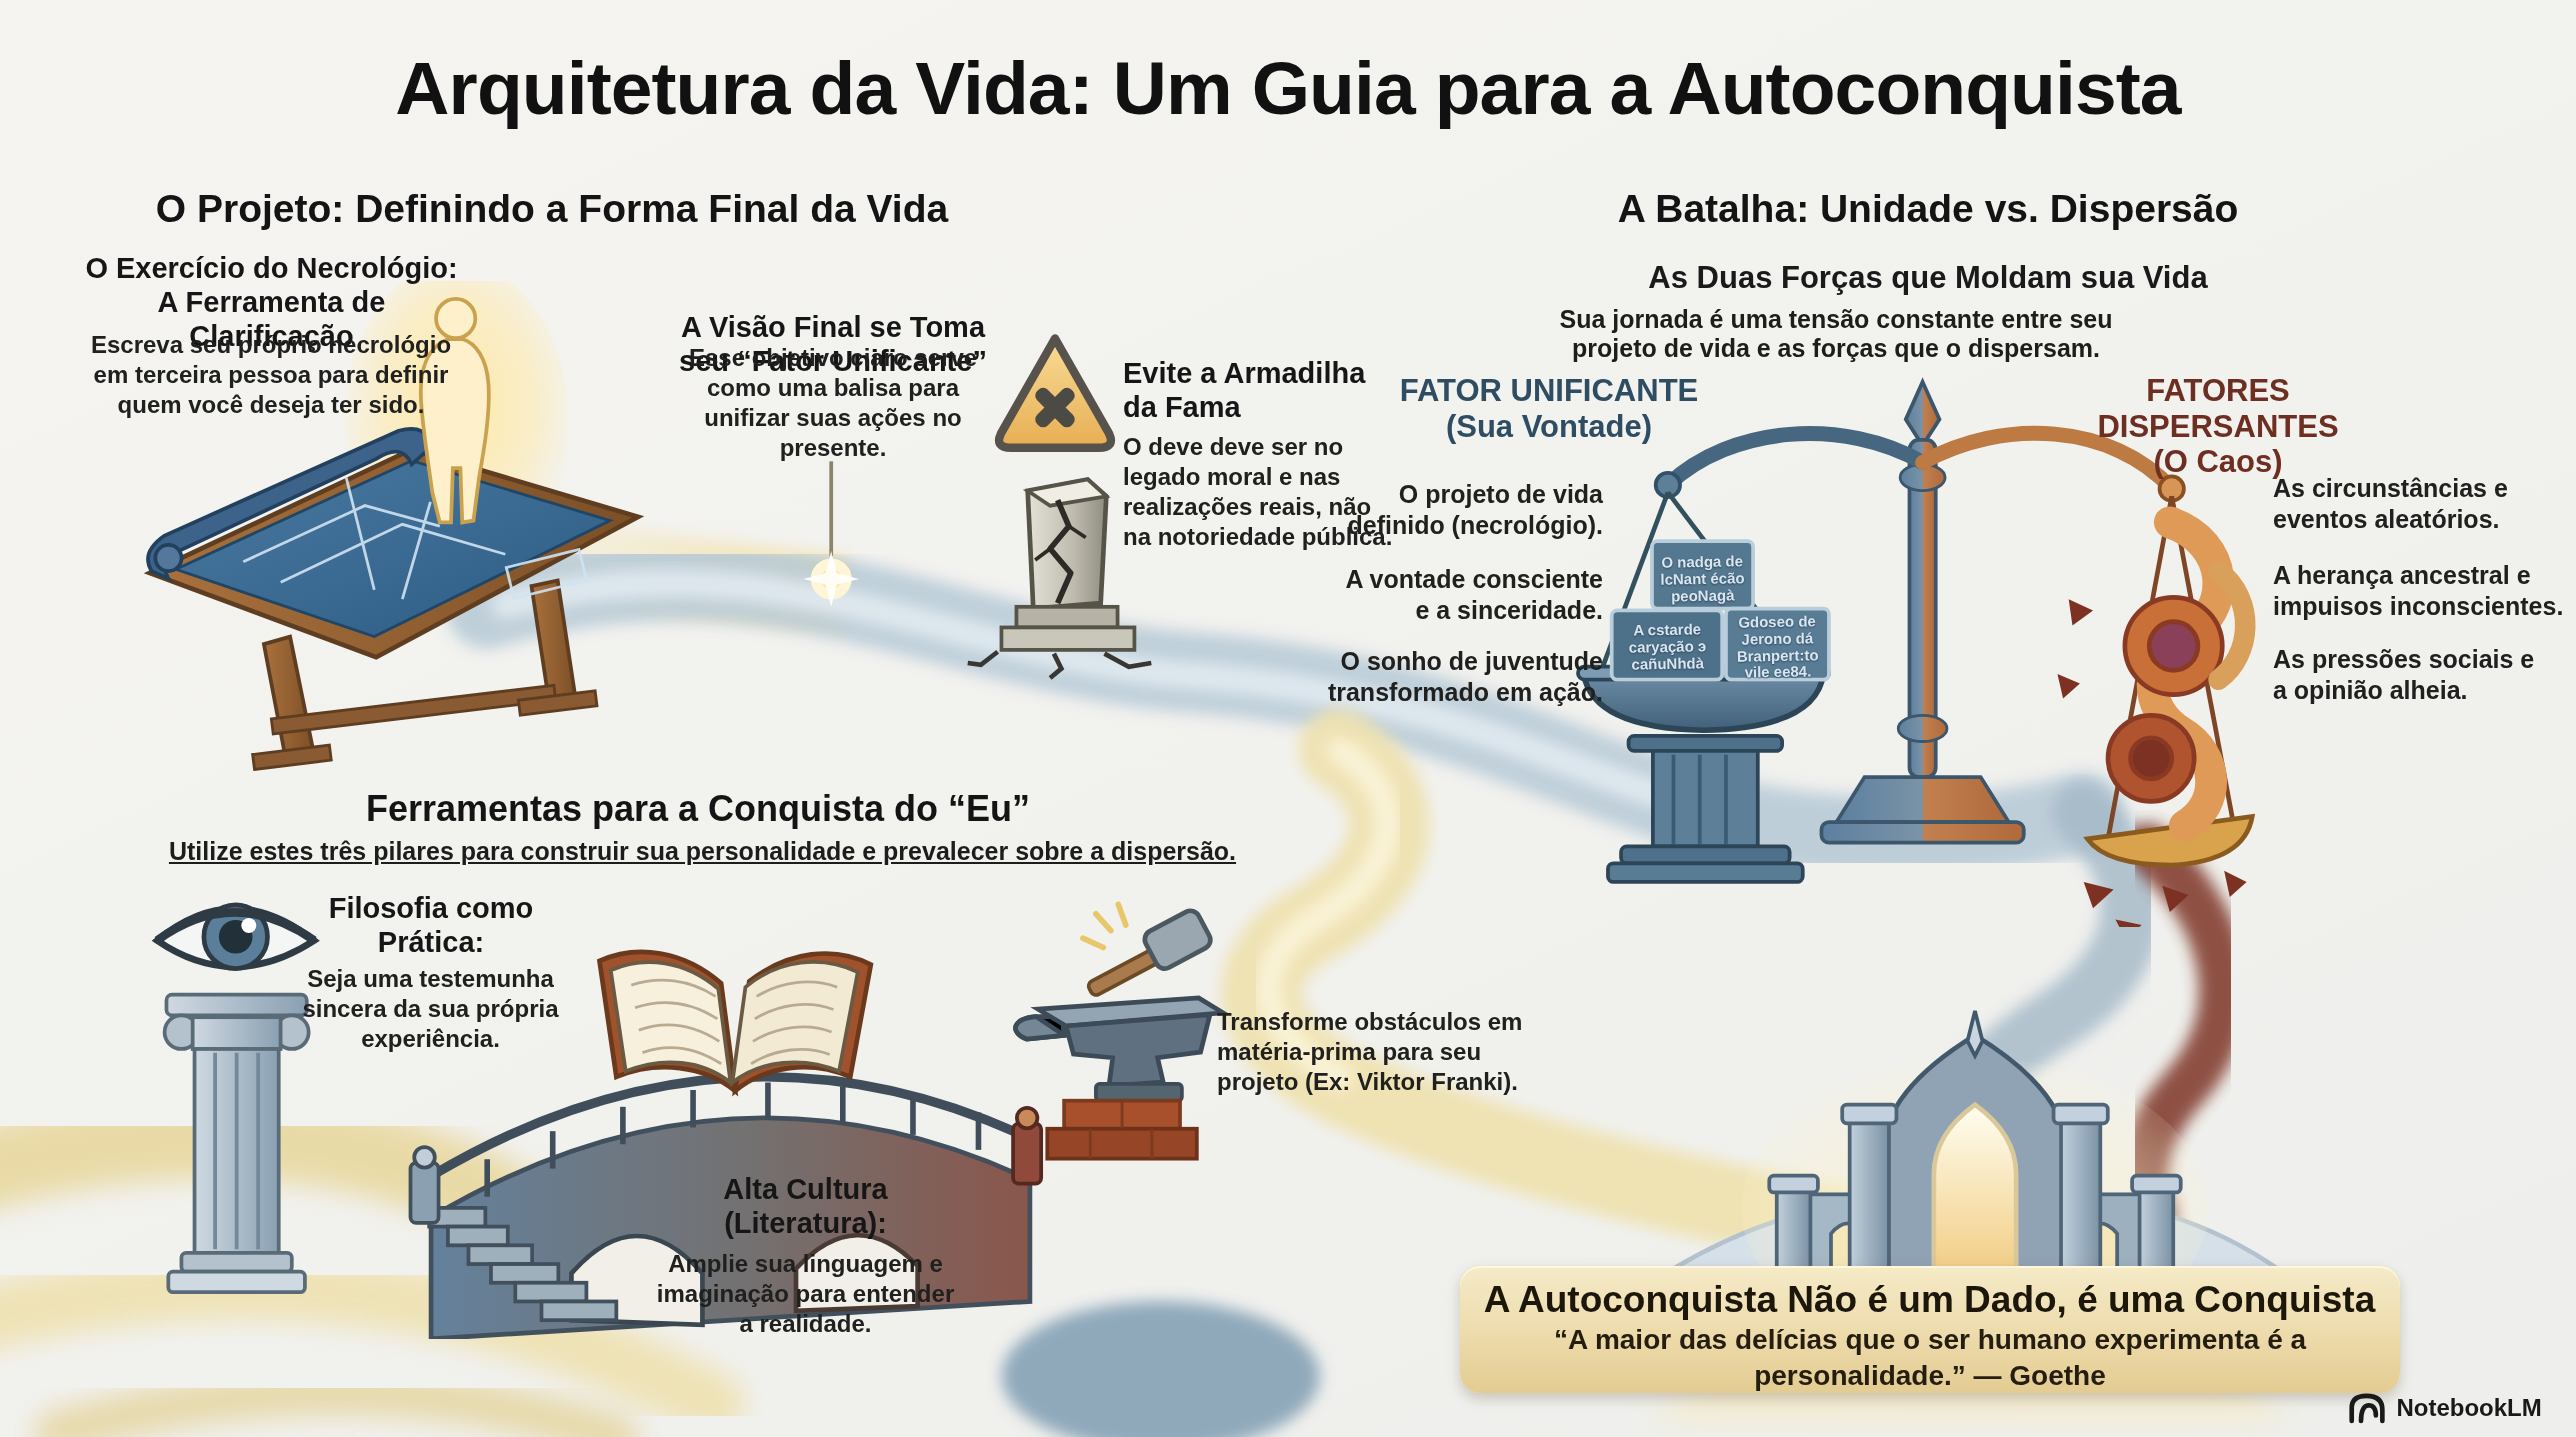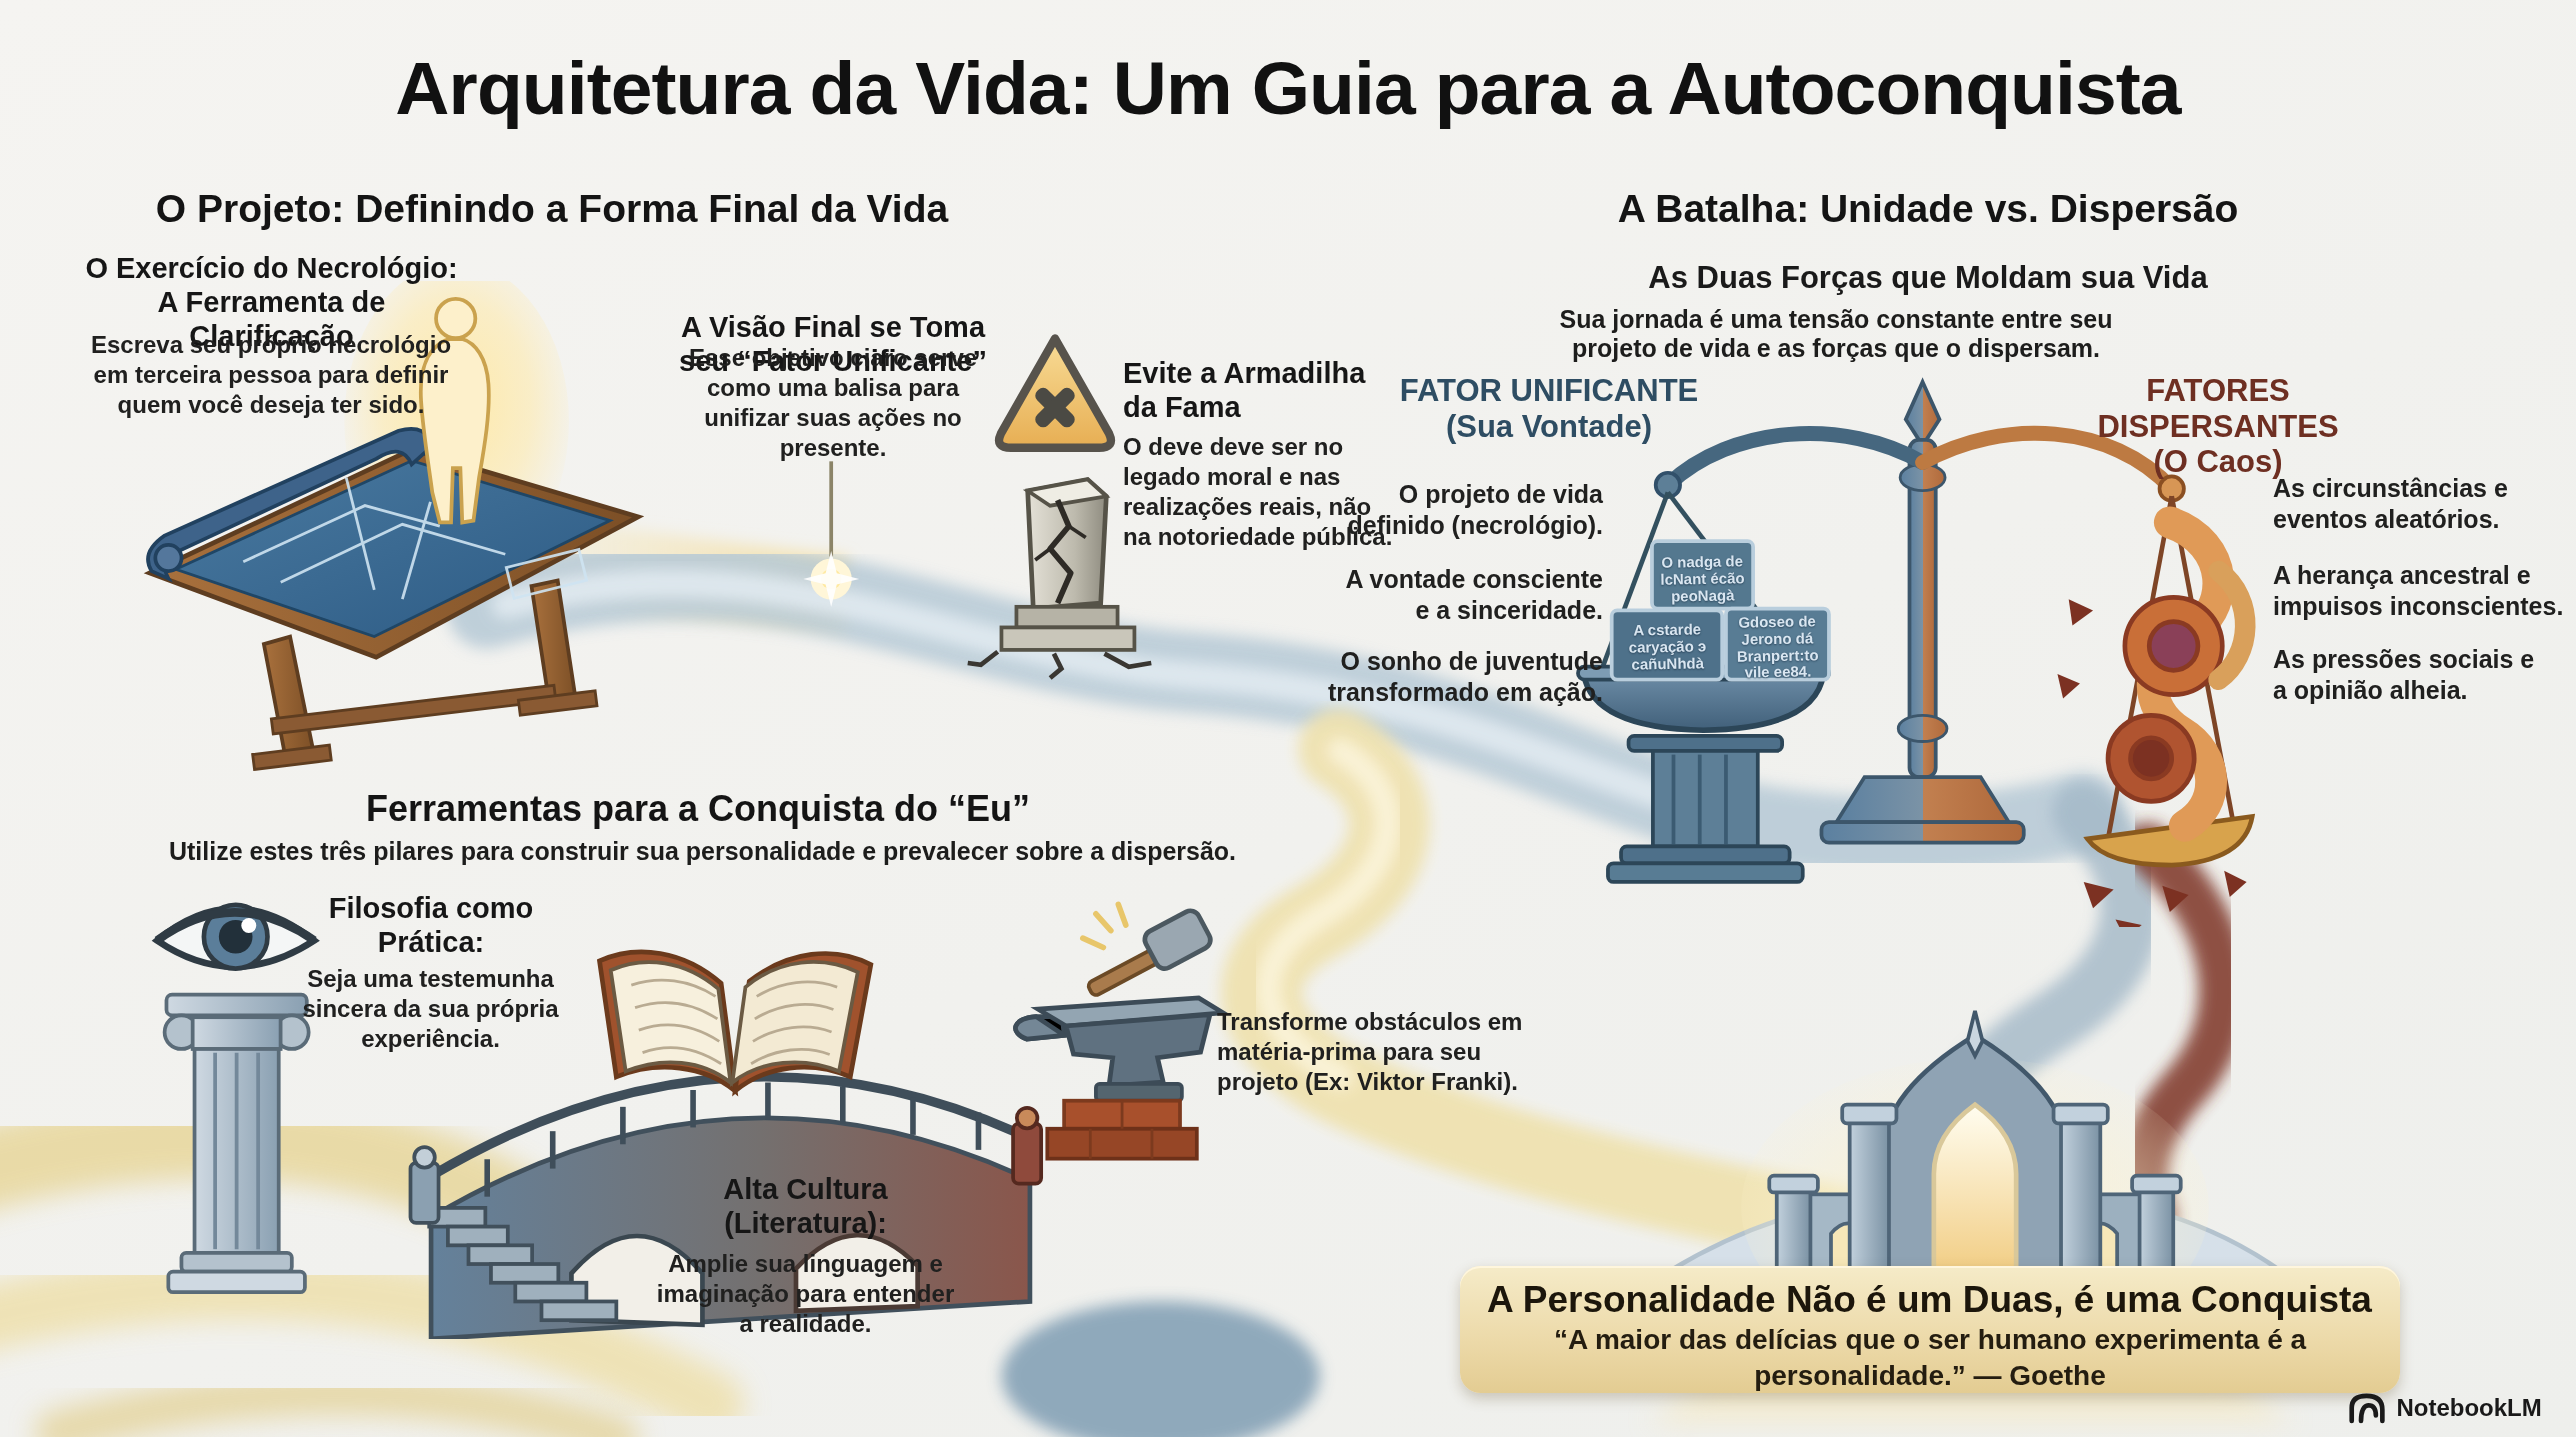--- a/index.html
+++ b/index.html
@@ -276,21 +276,21 @@
 peoNagà</div>
   <div class="abs z3 garble" style="left:1614px;top:622px;width:107px;">A cstarde
 caryação э
 cañuNhdà</div>
   <div class="abs z3 garble" style="left:1728px;top:614px;width:99px;">Gdoseo de
 Jerono dá
 Branpert:to
 vile ee84.</div>
 
   <div class="abs z3 ctr tools-h" style="left:183px;top:788px;width:1030px;">Ferramentas para a Conquista do “Eu”</div>
-  <div class="abs z3 ctr tools-s" style="left:122px;top:837px;width:1161px;">Utilize estes três pilares para construir sua personalidade e prevalecer sobre a dispersão.</div>
+  <div class="abs z3 ctr tools-s" style="left:122px;top:837px;width:1161px;text-decoration:underline;">Utilize estes três pilares para construir sua personalidade e prevalecer sobre a dispersão.</div>
 
   <svg class="abs z2" style="left:140px;top:875px;" width="197" height="449" viewBox="0 0 210 480">
     <defs>
         <linearGradient id="col" x1="0" y1="0" x2="1" y2="0">
       <stop offset="0" stop-color="#cfd9e2"></stop>
           <stop offset="1" stop-color="#8aa0b2"></stop>
         </linearGradient>
       </defs>
     <path d="M18,70 Q100,2 186,70 Q100,126 18,70 Z" fill="#f4f6f6" stroke="#2f3b44" stroke-width="7"></path>
     <circle cx="102" cy="66" r="34" fill="#5b7e9a" stroke="#2f3b44" stroke-width="5"></circle>
@@ -448,21 +448,21 @@
 
     <polygon points="286,328 374,328 520,370 140,370" fill="#f9efcb"></polygon>
     <g stroke="#e8d79e" stroke-width="4">
         <line x1="310" y1="330" x2="250" y2="370"></line>
       <line x1="350" y1="330" x2="410" y2="370"></line>
         <line x1="330" y1="330" x2="330" y2="370"></line>
       </g>
   </svg>
 
   <div class="abs z2 banner" style="left:1460px;top:1266px;width:940px;height:127px;"></div>
-  <div class="abs z3 ctr banner-t" style="left:1471px;top:1279px;width:917px;">A Personalidade Não é um Duas, é uma Conquista</div>
+  <div class="abs z3 ctr banner-t" style="left:1471px;top:1279px;width:917px;">A Autoconquista Não é um Dado, é uma Conquista</div>
   <div class="abs z3 ctr t banner-q" style="left:1490px;top:1322px;width:880px;">“A maior das delícias que o ser humano experimenta é a
 personalidade.” — Goethe</div>
 
   <div class="abs z3 brand" style="left:2348px;top:1391px;">
     <svg width="39" height="34" viewBox="0 0 42 36">
       <g fill="none" stroke="#1a1a1a" stroke-width="5" stroke-linecap="round">
         <path d="M4,32 L4,18 Q4,5 20,5 Q37,5 37,20 L37,32"></path>
         <path d="M14,32 Q14,16 22,15 Q30,15 30,26"></path>
       </g>
     </svg>

